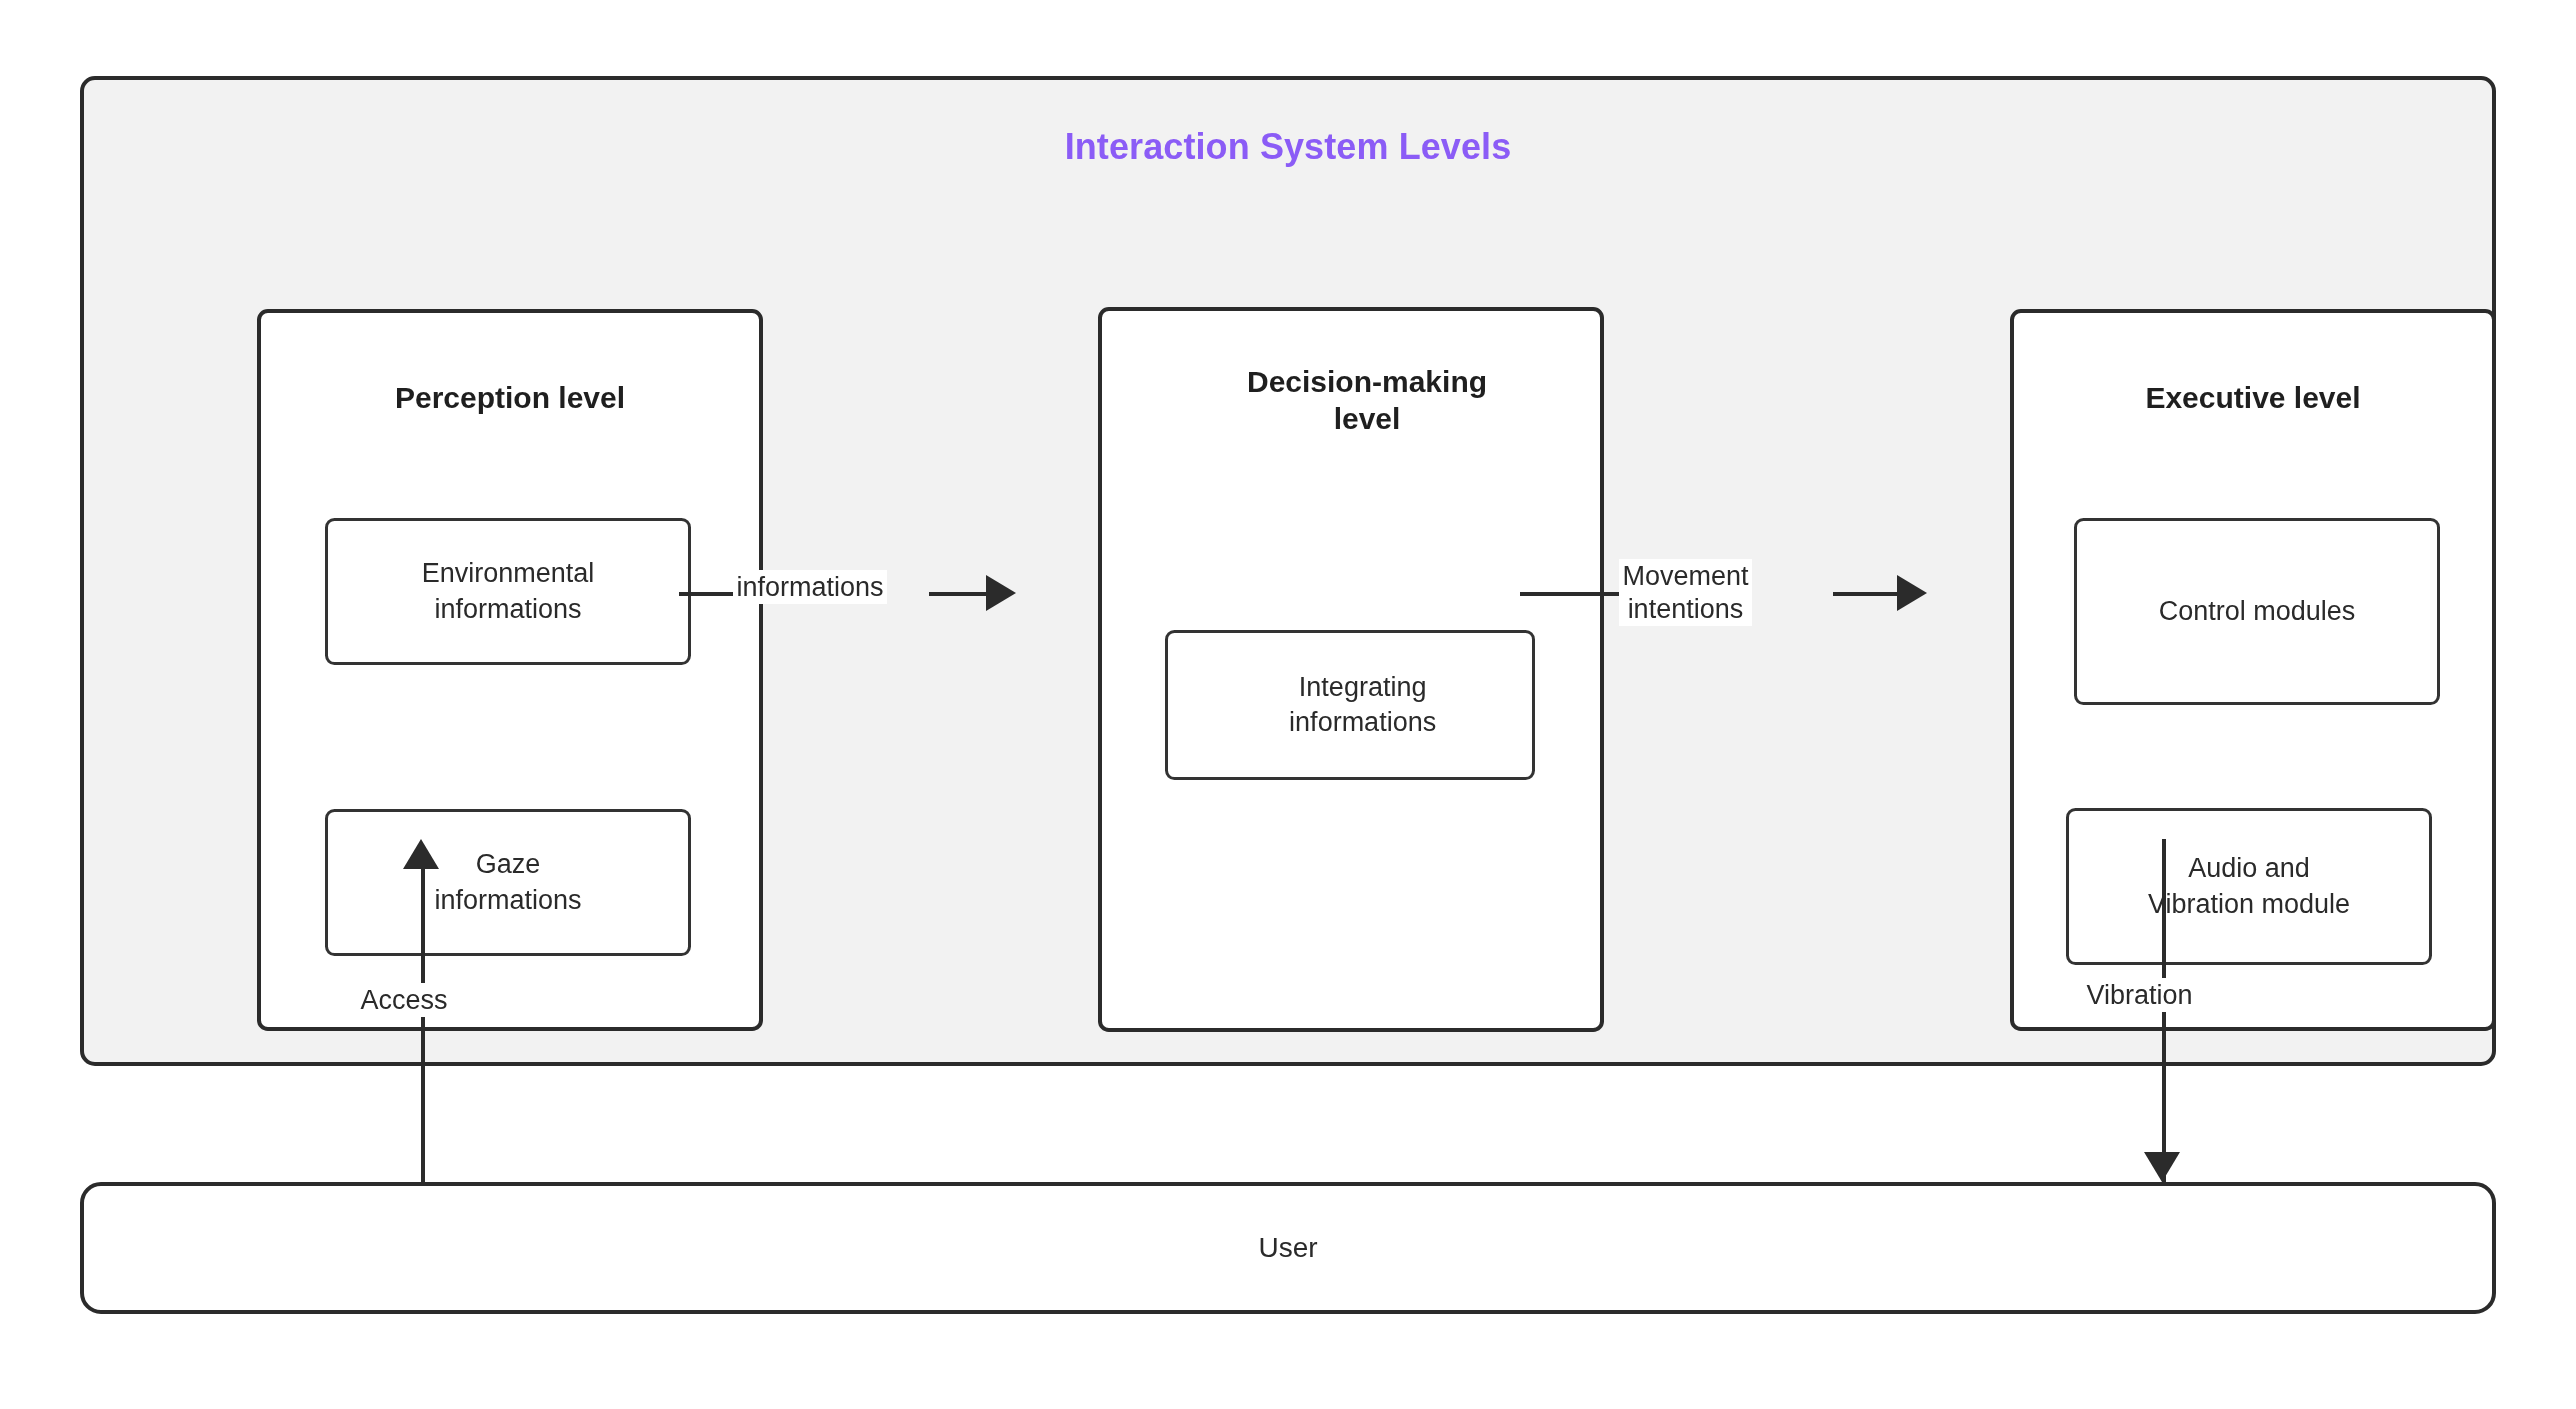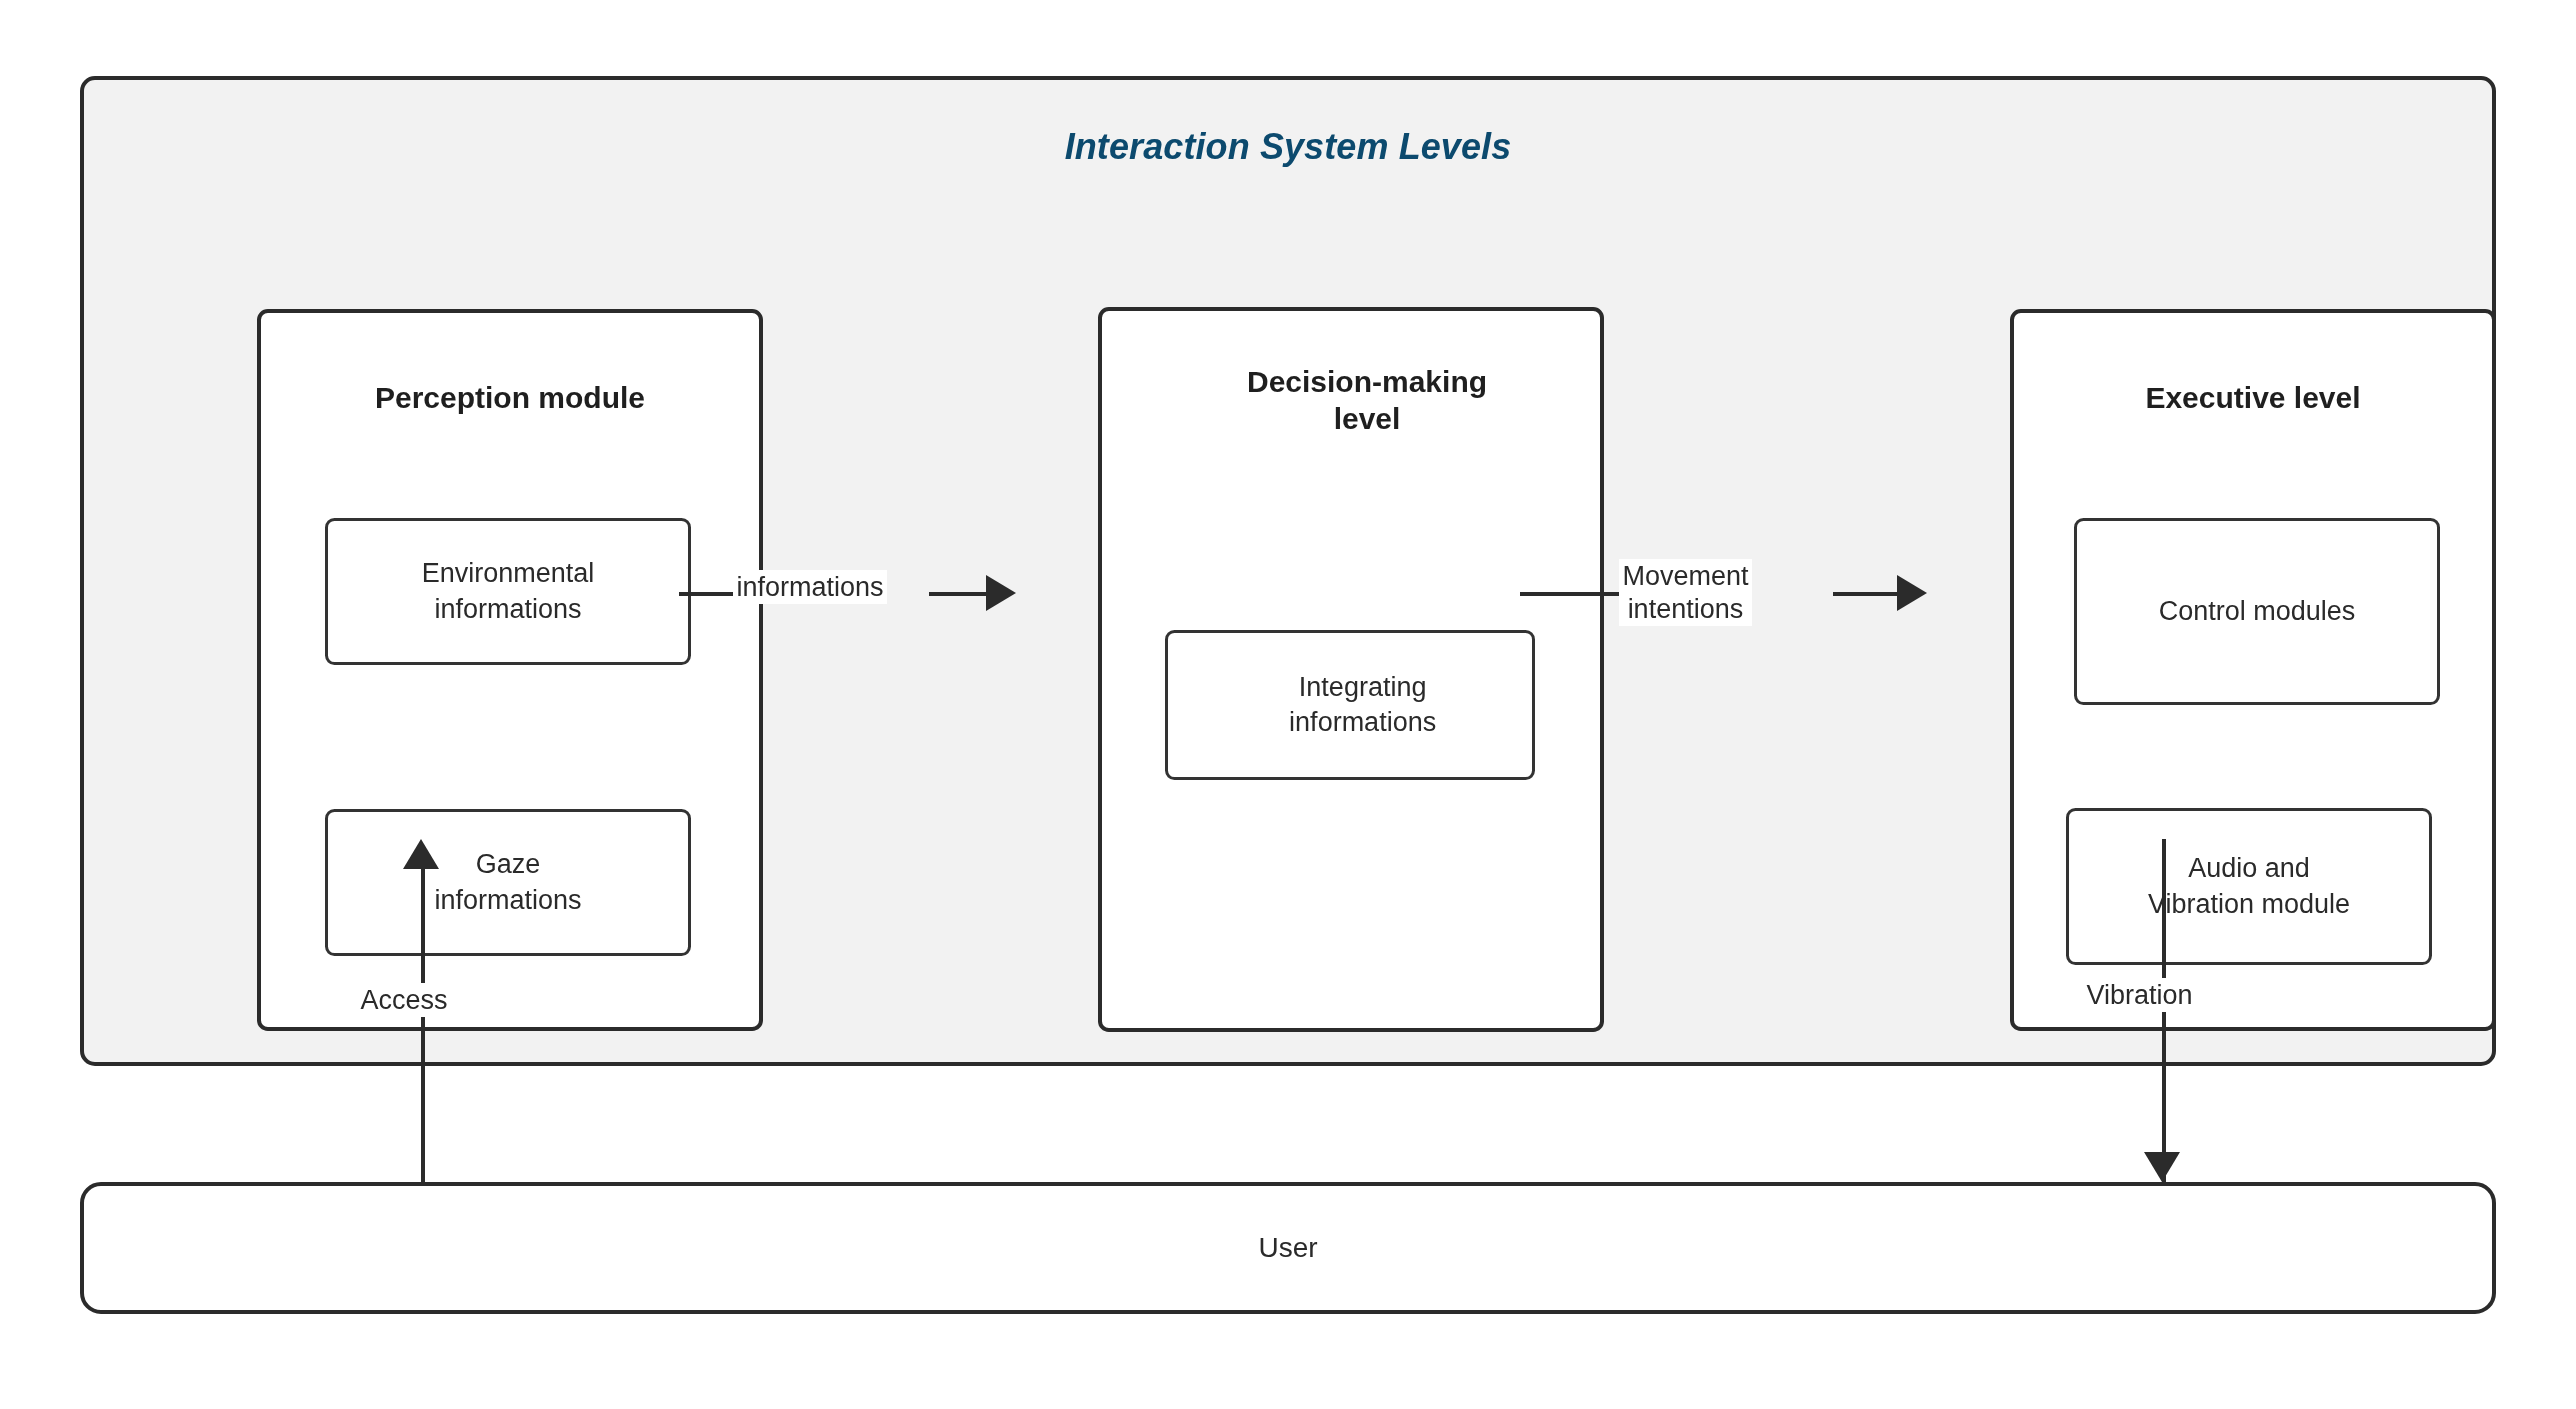--- a/index.html
+++ b/index.html
@@ -37,23 +37,22 @@
   }
 
   .system-title {
     position: absolute;
     left: 0;
     top: 46px;
     width: 100%;
     text-align: center;
     font-size: 36px;
     font-weight: bold;
-    color: #0c4a6e;
+    color: #8b5cf6;
     letter-spacing: 0.1px;
-    font-style: italic;
   }
 
   
   .level-panel {
     position: absolute;
     box-sizing: border-box;
     background: #ffffff;
     border: 4px solid #2b2b2b;
     border-radius: 10.8px;
   }
@@ -186,21 +185,21 @@
 </head>
 <body>
 
 <div id="stage">
 
   <div class="system-container">
 
     <div class="system-title">Interaction System Levels</div>
 
     <div id="panel-perception" class="level-panel">
-      <div class="level-title">Perception module</div>
+      <div class="level-title">Perception level</div>
     </div>
 
     <div id="panel-decision" class="level-panel">
       <div class="level-title" style="white-space: pre-line;">Decision-making
 level</div>
     </div>
 
     <div id="panel-executive" class="level-panel">
       <div class="level-title">Executive level</div>
     </div>

